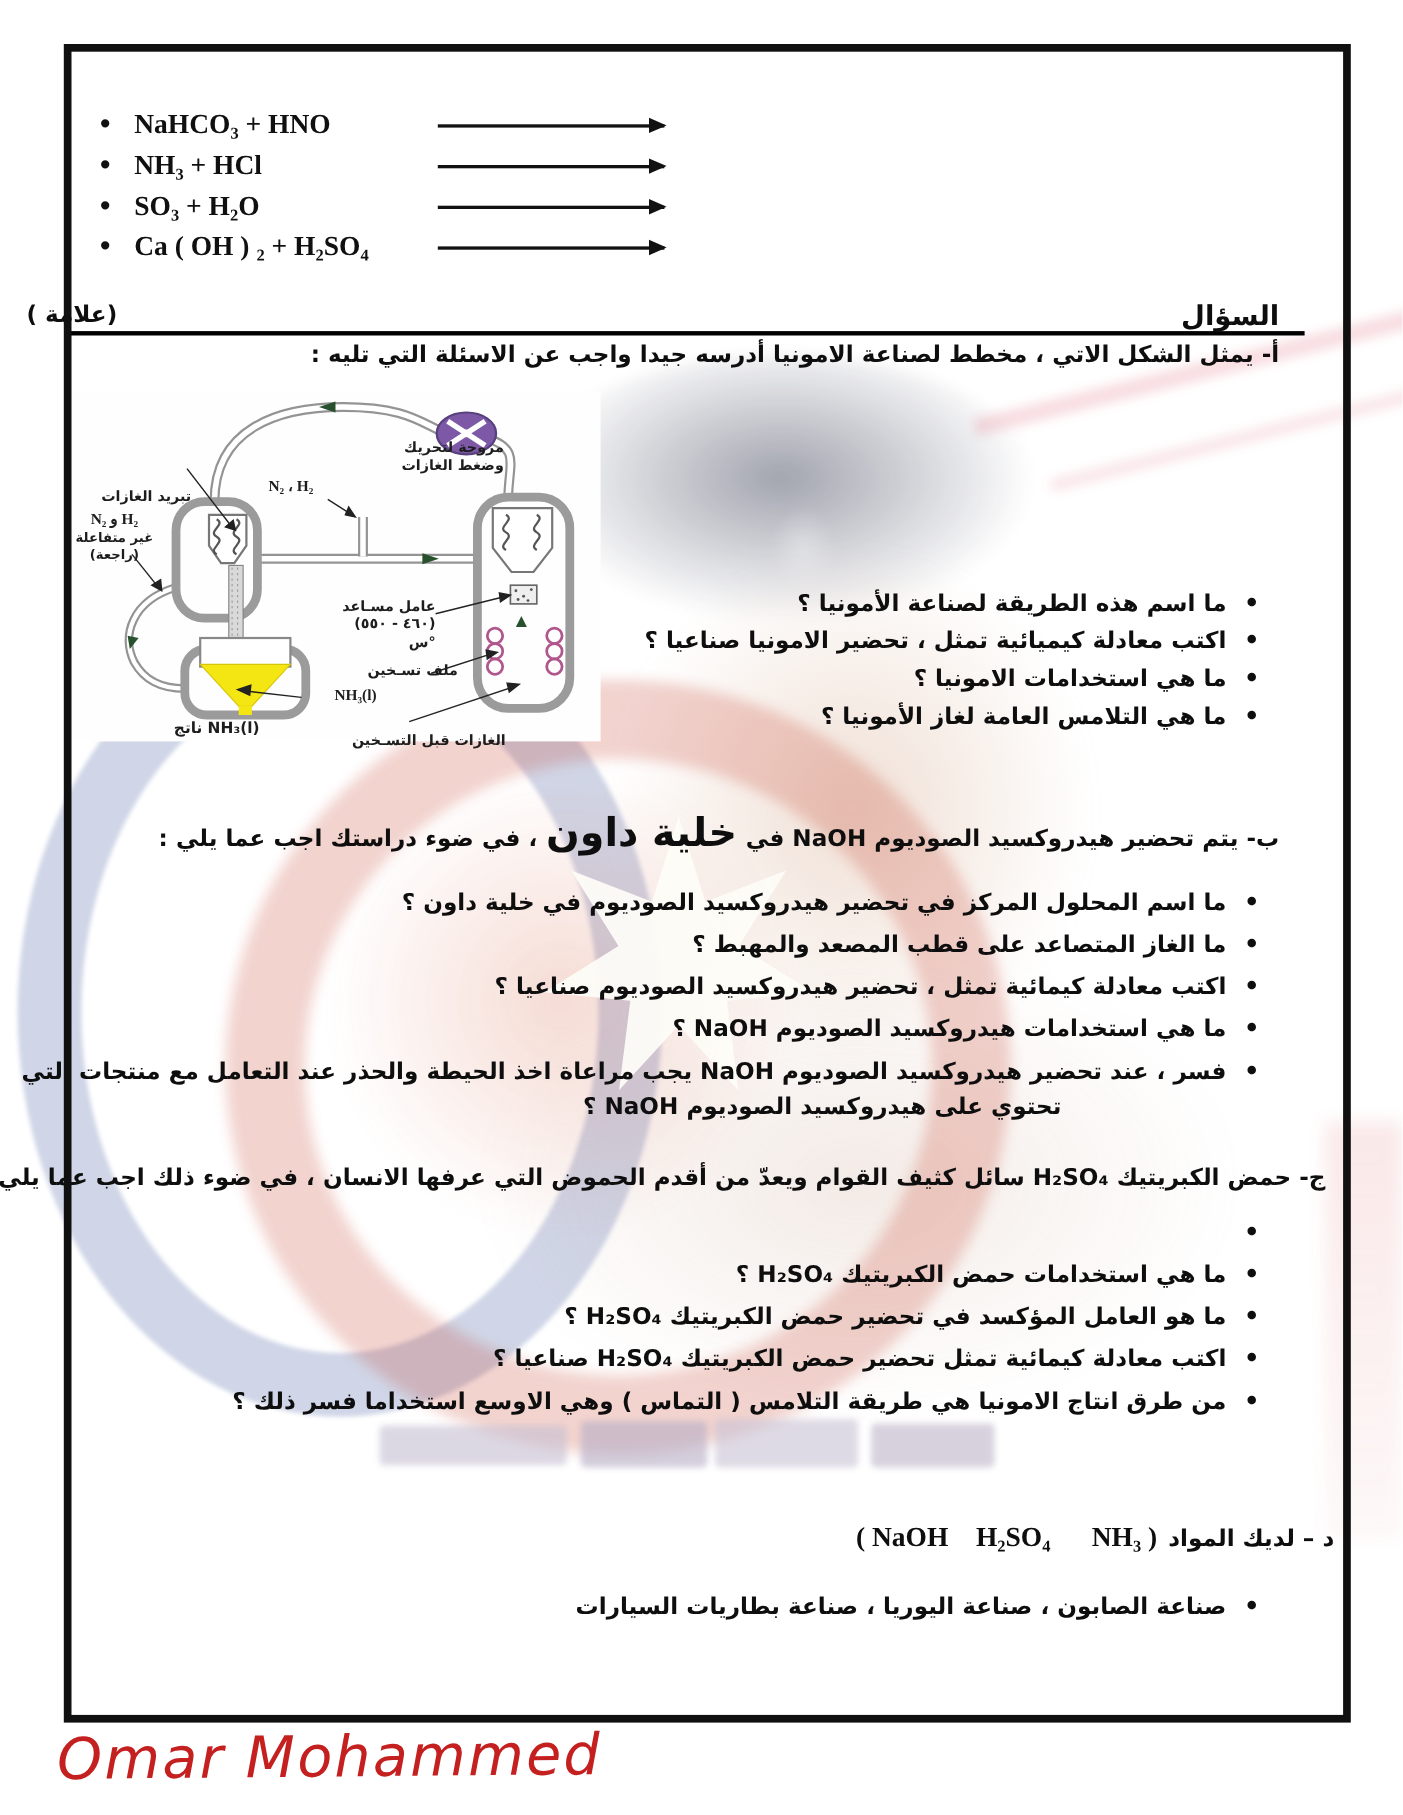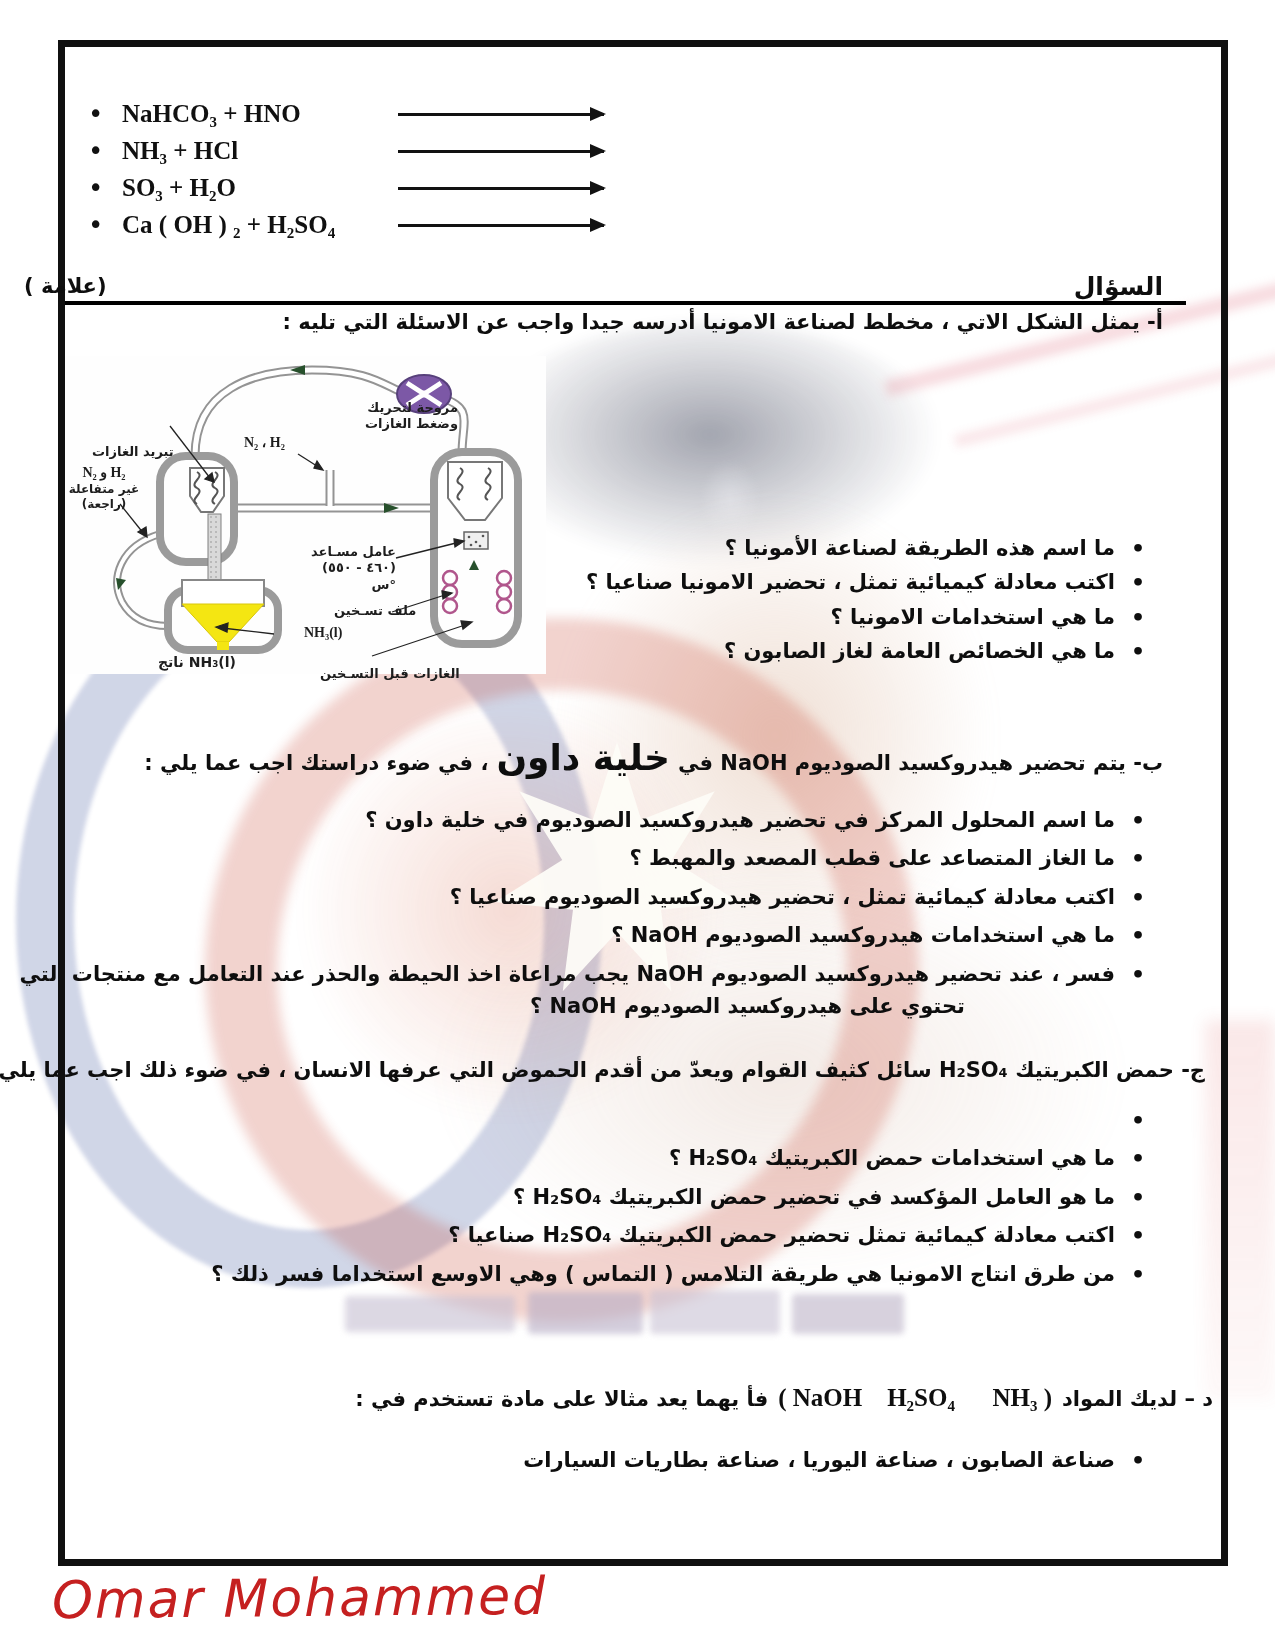--- a/index.html
+++ b/index.html
@@ -244,21 +244,21 @@
   <div class="brow">
       <span class="bdot">•</span>
       <span>اكتب معادلة  كيميائية تمثل ، تحضير الامونيا صناعيا ؟</span>
     </div>
   <div class="brow">
       <span class="bdot">•</span>
       <span>ما هي استخدامات الامونيا ؟</span>
     </div>
   <div class="brow">
       <span class="bdot">•</span>
-      <span>ما هي الخصائص العامة لغاز الصابون ؟</span>
+      <span>ما هي التلامس العامة لغاز الأمونيا ؟</span>
     </div>
 </div>
 
 <div class="abs ar intro-b">
   <span>ب- يتم تحضير هيدروكسيد الصوديوم NaOH في</span>
   <span class="hl-big">خلية داون</span>
   <span>، في ضوء دراستك اجب عما يلي :</span>
 </div>
 <div class="abs blist list-b">
   <div class="brow">
@@ -305,21 +305,20 @@
     </div>
   <div class="brow">
       <span class="bdot">•</span>
       <span>من طرق انتاج الامونيا هي طريقة التلامس ( التماس ) وهي الاوسع استخداما فسر ذلك ؟</span>
     </div>
 </div>
 
 <div class="abs ar intro-d">
   <span>د – لديك المواد</span>
   <span class="d-formulas">( NaOH    H₂SO₄      NH₃ )</span>
-  <span>فأ يهما يعد مثالا على مادة تستخدم في  :</span>
 </div>
 <div class="abs blist list-d">
   <div class="brow">
       <span class="bdot">•</span>
       <span>صناعة الصابون ، صناعة اليوريا ، صناعة بطاريات السيارات</span>
     </div>
 </div>
 
 <div class="abs signature">Omar Mohammed</div>
 

